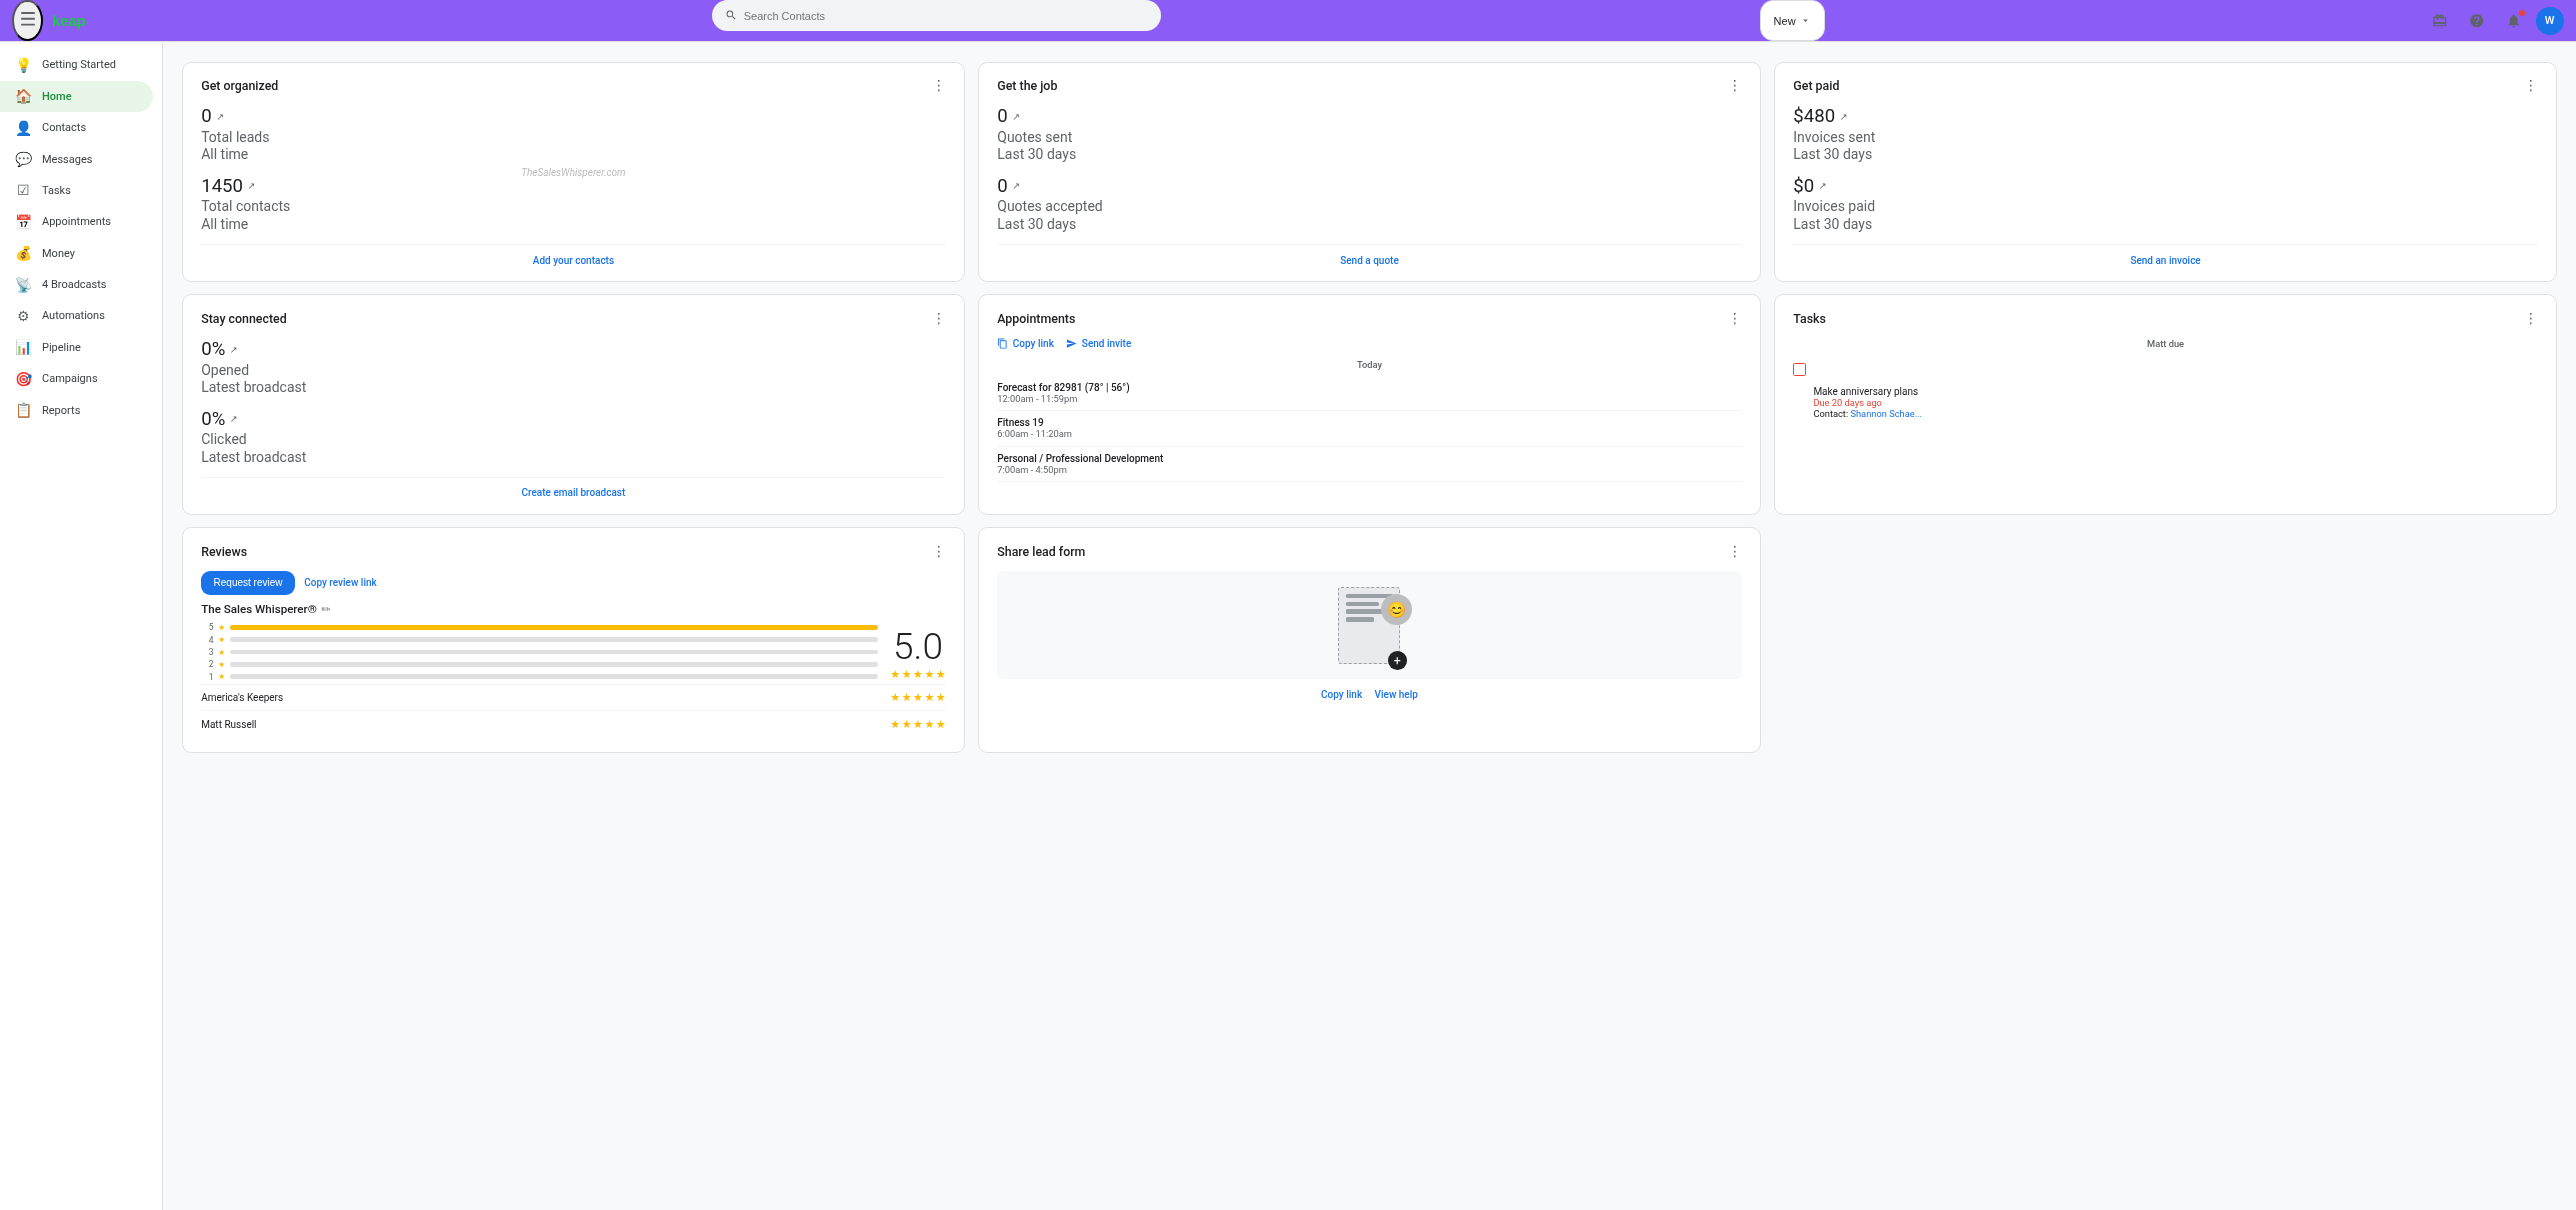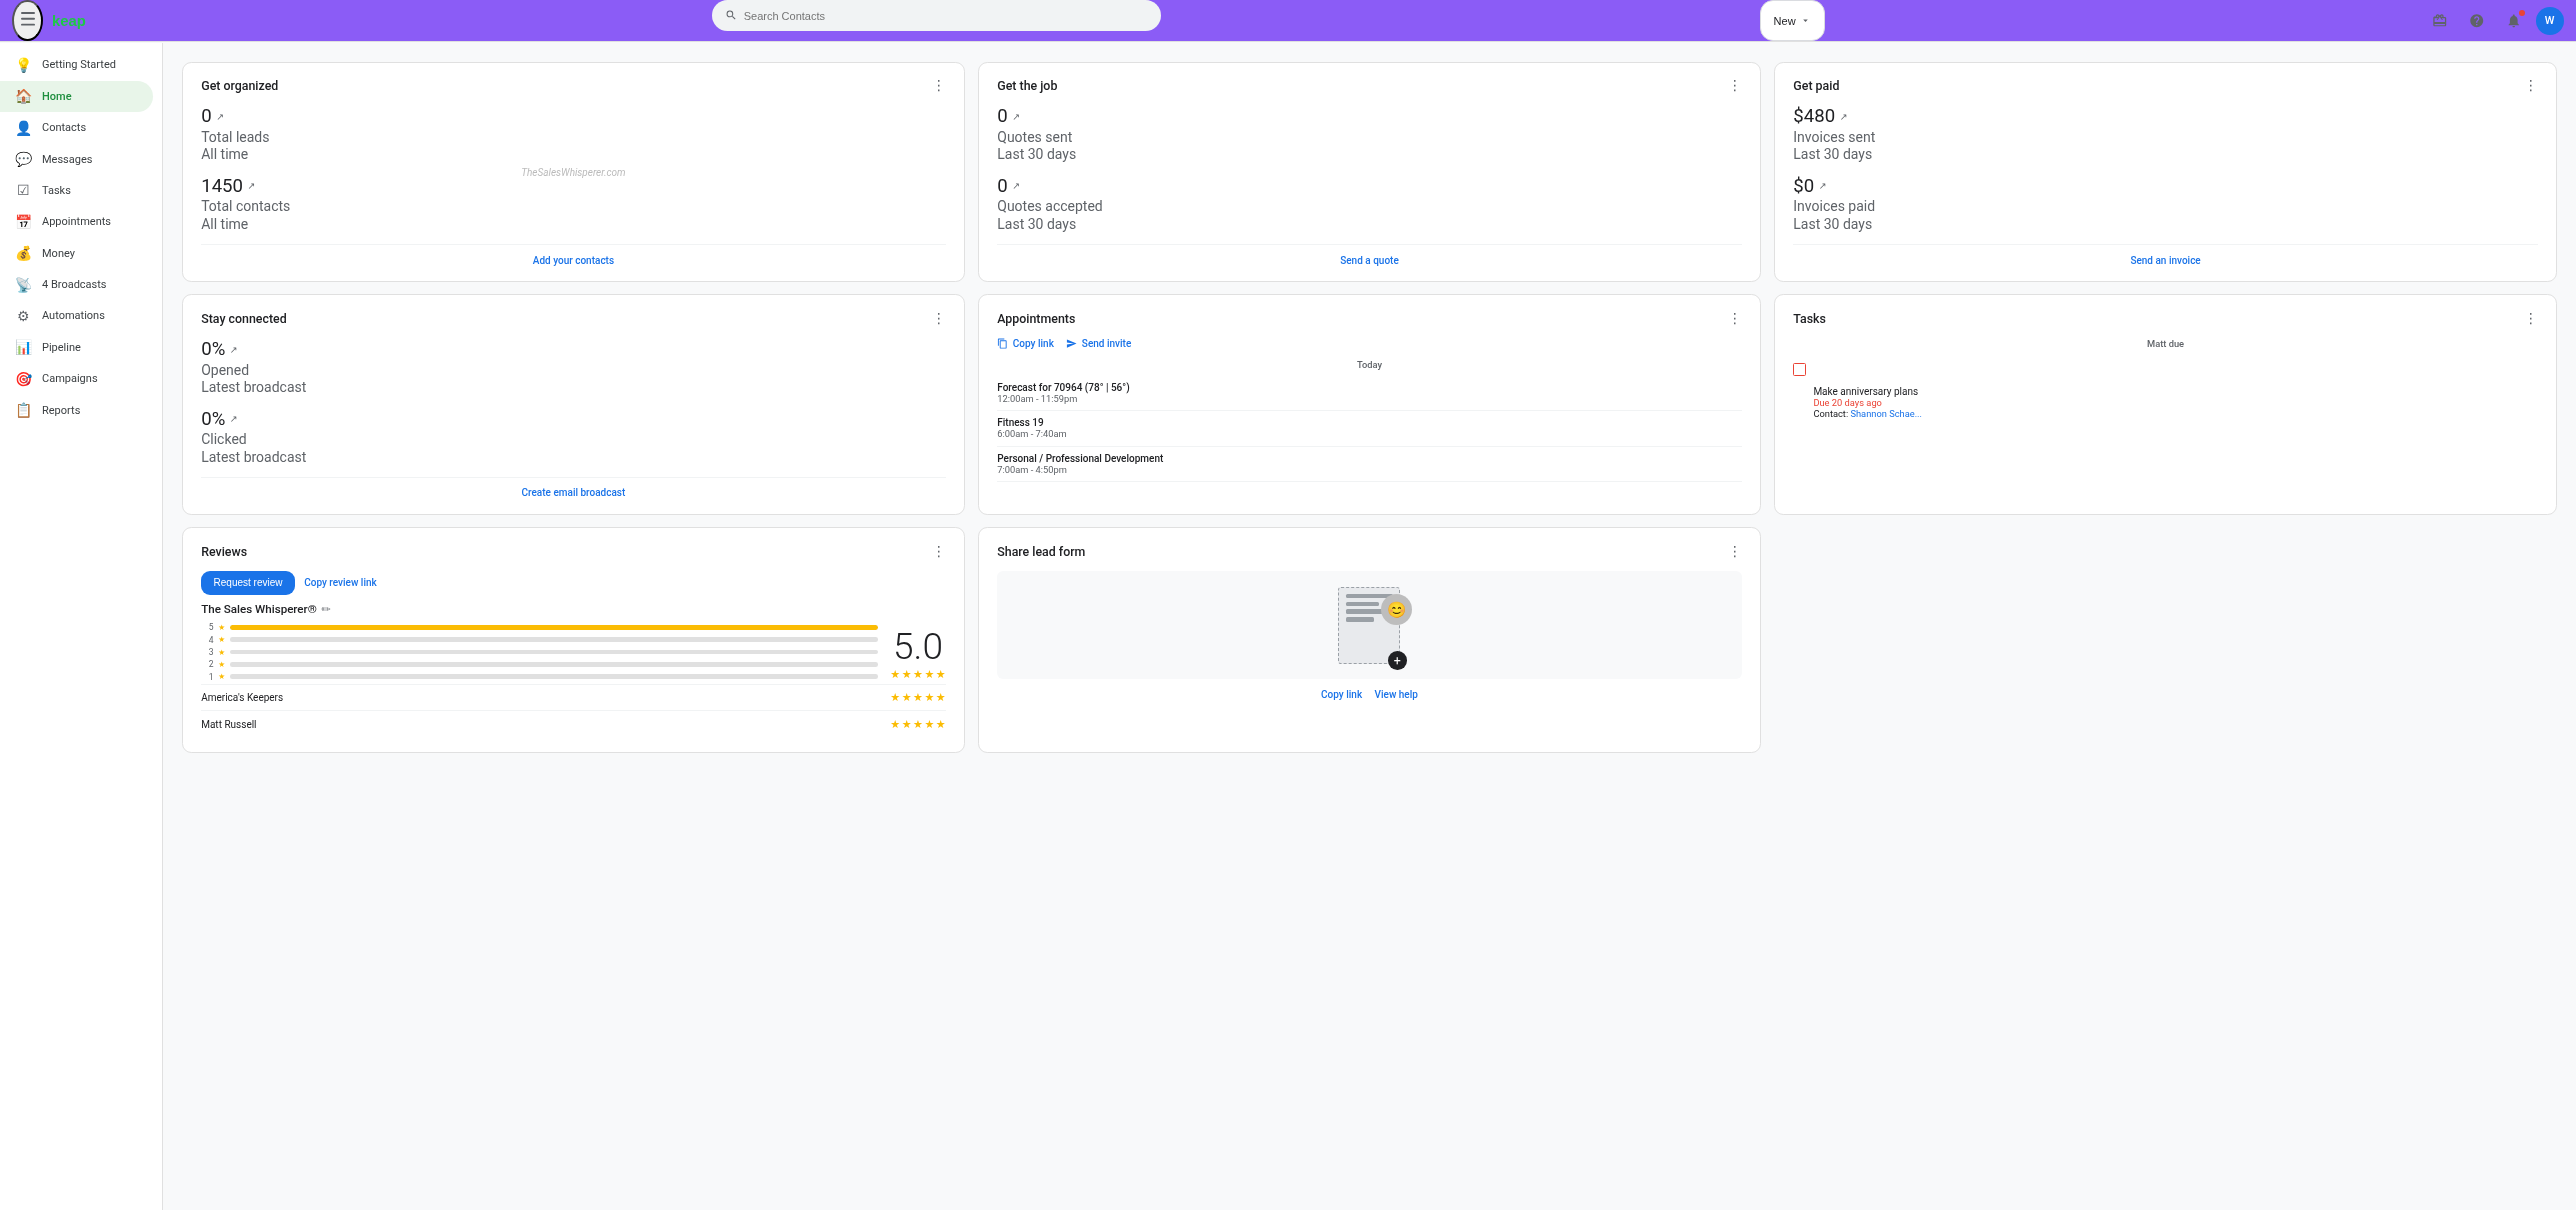--- a/index.html
+++ b/index.html
@@ -388,26 +388,26 @@
       </div>
       <div class="appt-action-btn">
         <svg width="11" height="11" viewBox="0 0 24 24" fill="#1a73e8">
             <path d="M2.01 21L23 12 2.01 3 2 10l15 2-15 2z"></path>
           </svg>
         <span>Send invite</span>
       </div>
     </div>
     <div class="appt-section-label">Today</div>
     <div class="appt-item">
-      <div class="appt-item-title">Forecast for 70964 (78° | 56°)</div>
+      <div class="appt-item-title">Forecast for 82981 (78° | 56°)</div>
       <div class="appt-item-time">12:00am - 11:59pm</div>
     </div>
     <div class="appt-item">
       <div class="appt-item-title">Fitness 19</div>
-      <div class="appt-item-time">6:00am - 7:40am</div>
+      <div class="appt-item-time">6:00am - 11:20am</div>
     </div>
     <div class="appt-item">
       <div class="appt-item-title">Personal / Professional Development</div>
       <div class="appt-item-time">7:00am - 4:50pm</div>
     </div>
   </div>
 
   <div class="card">
     <div class="card-header">
       <span class="card-title">Tasks</span>

